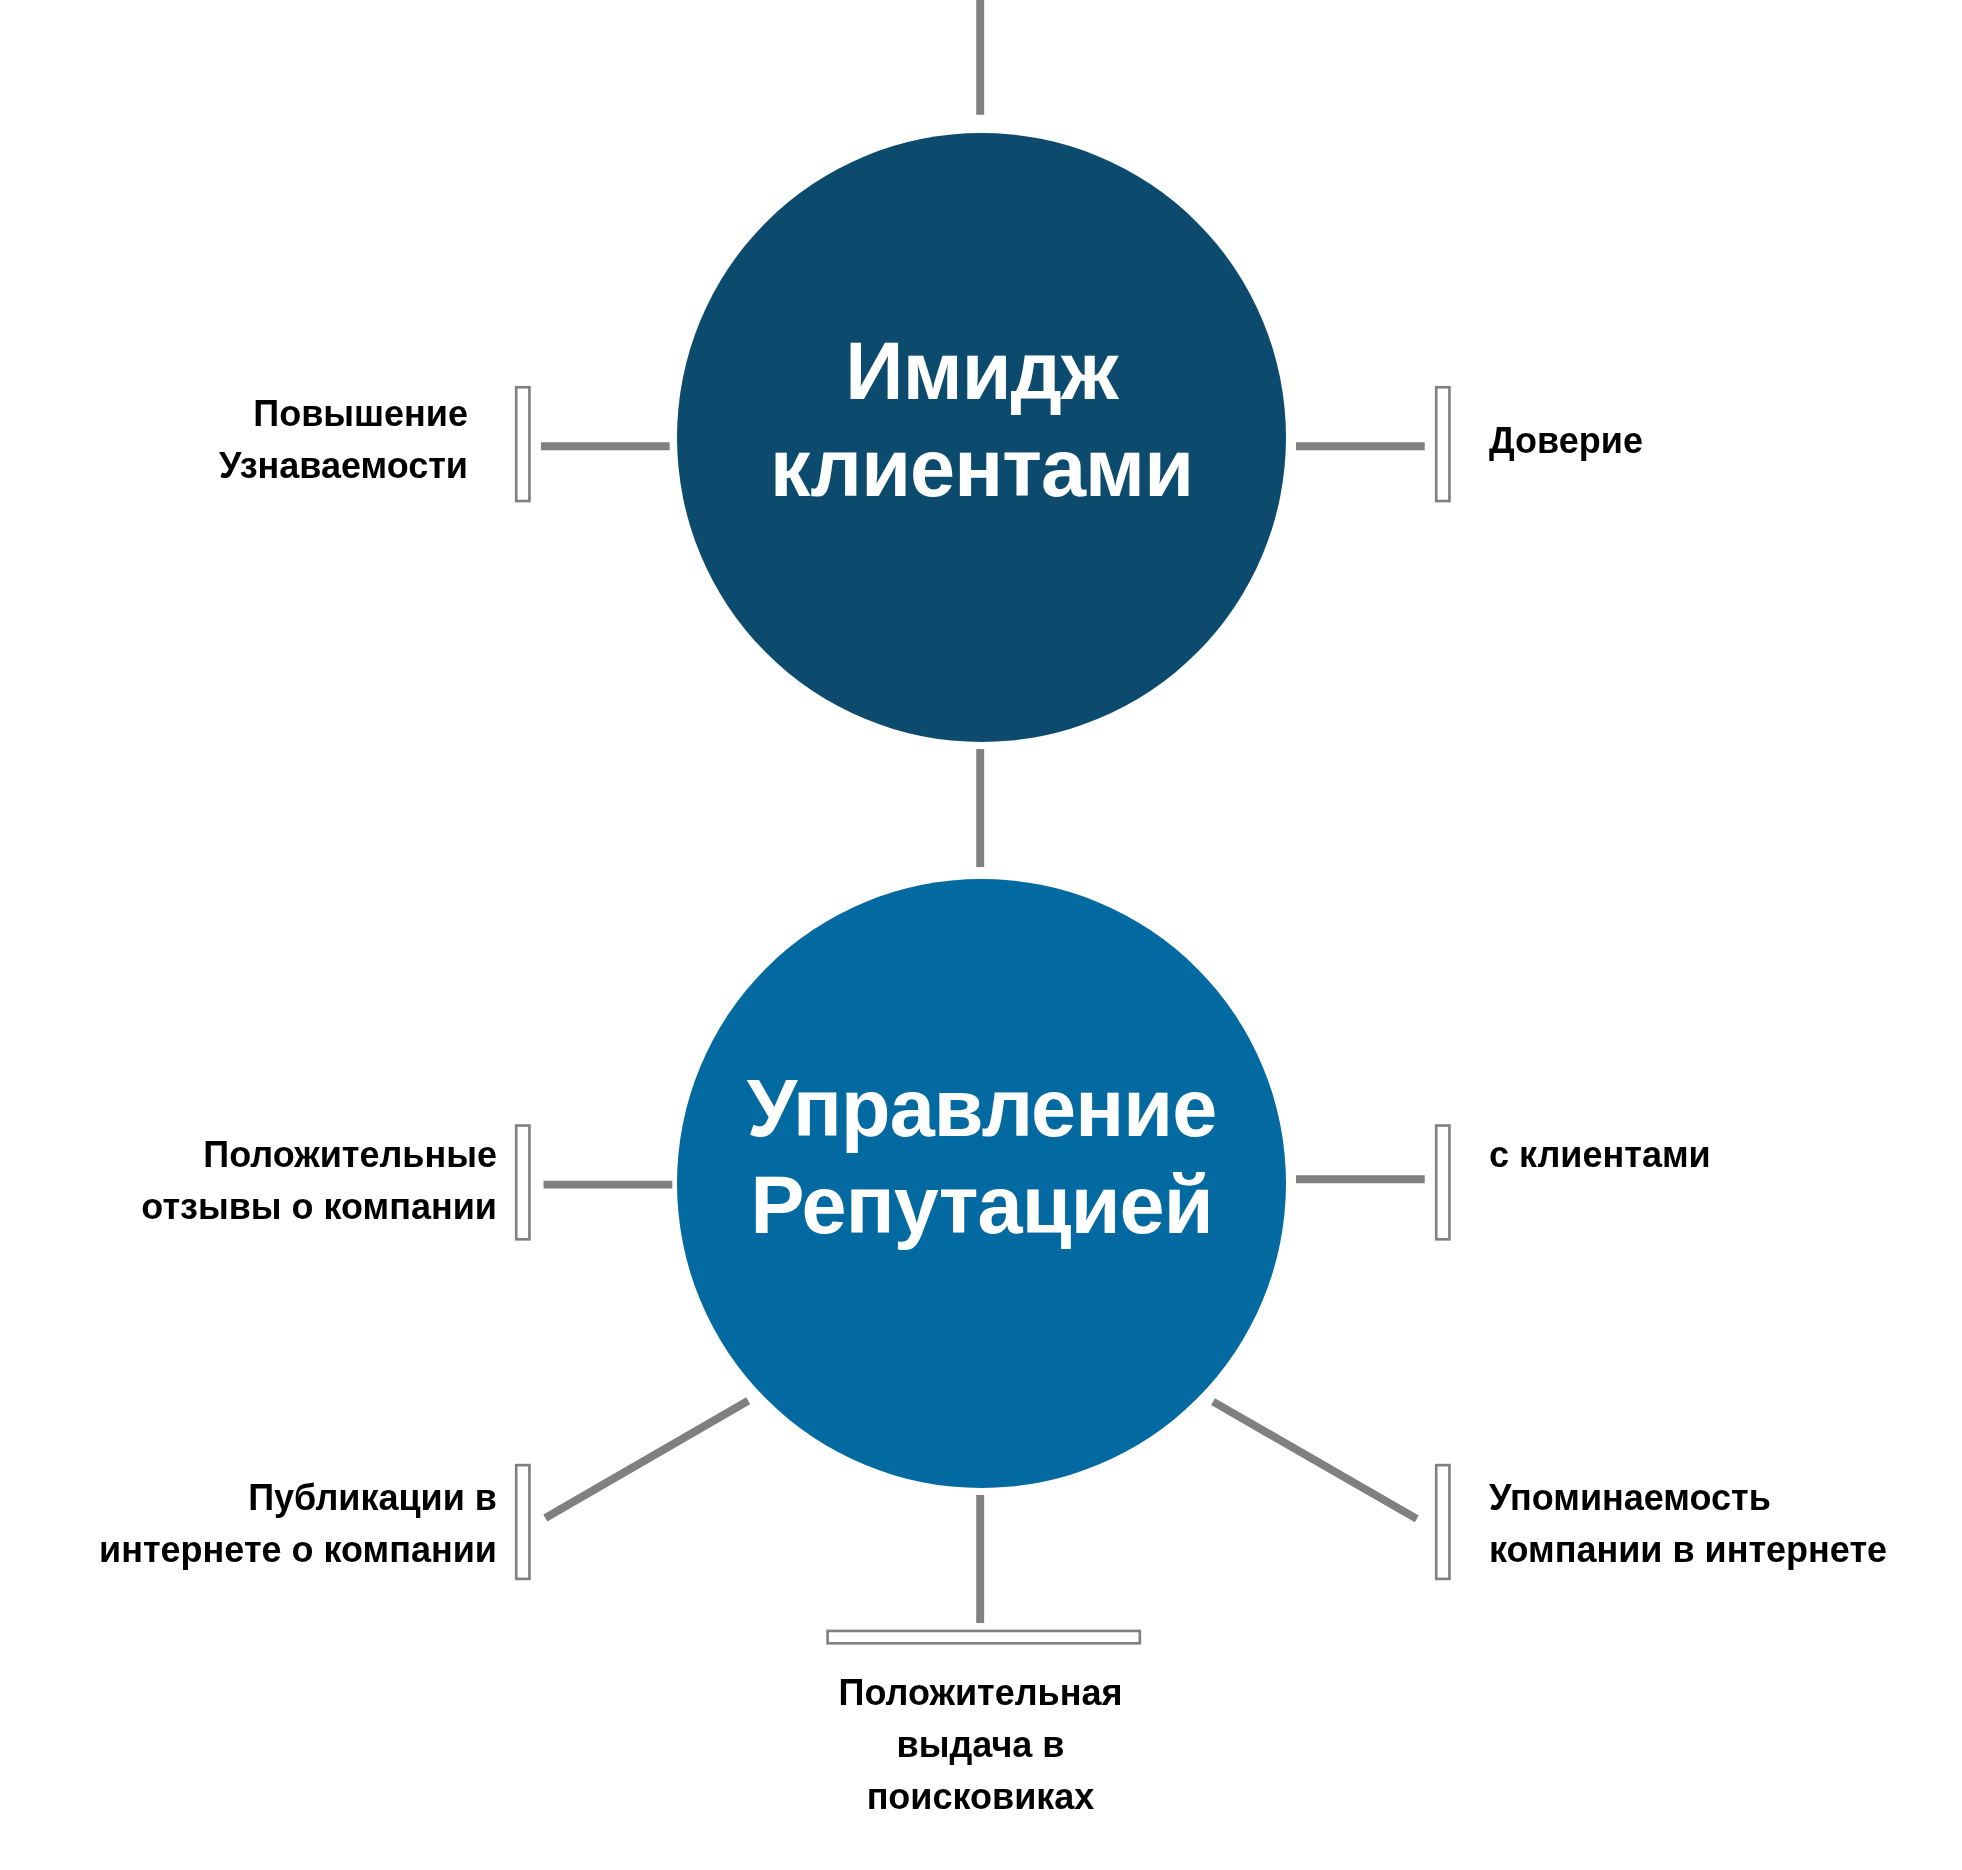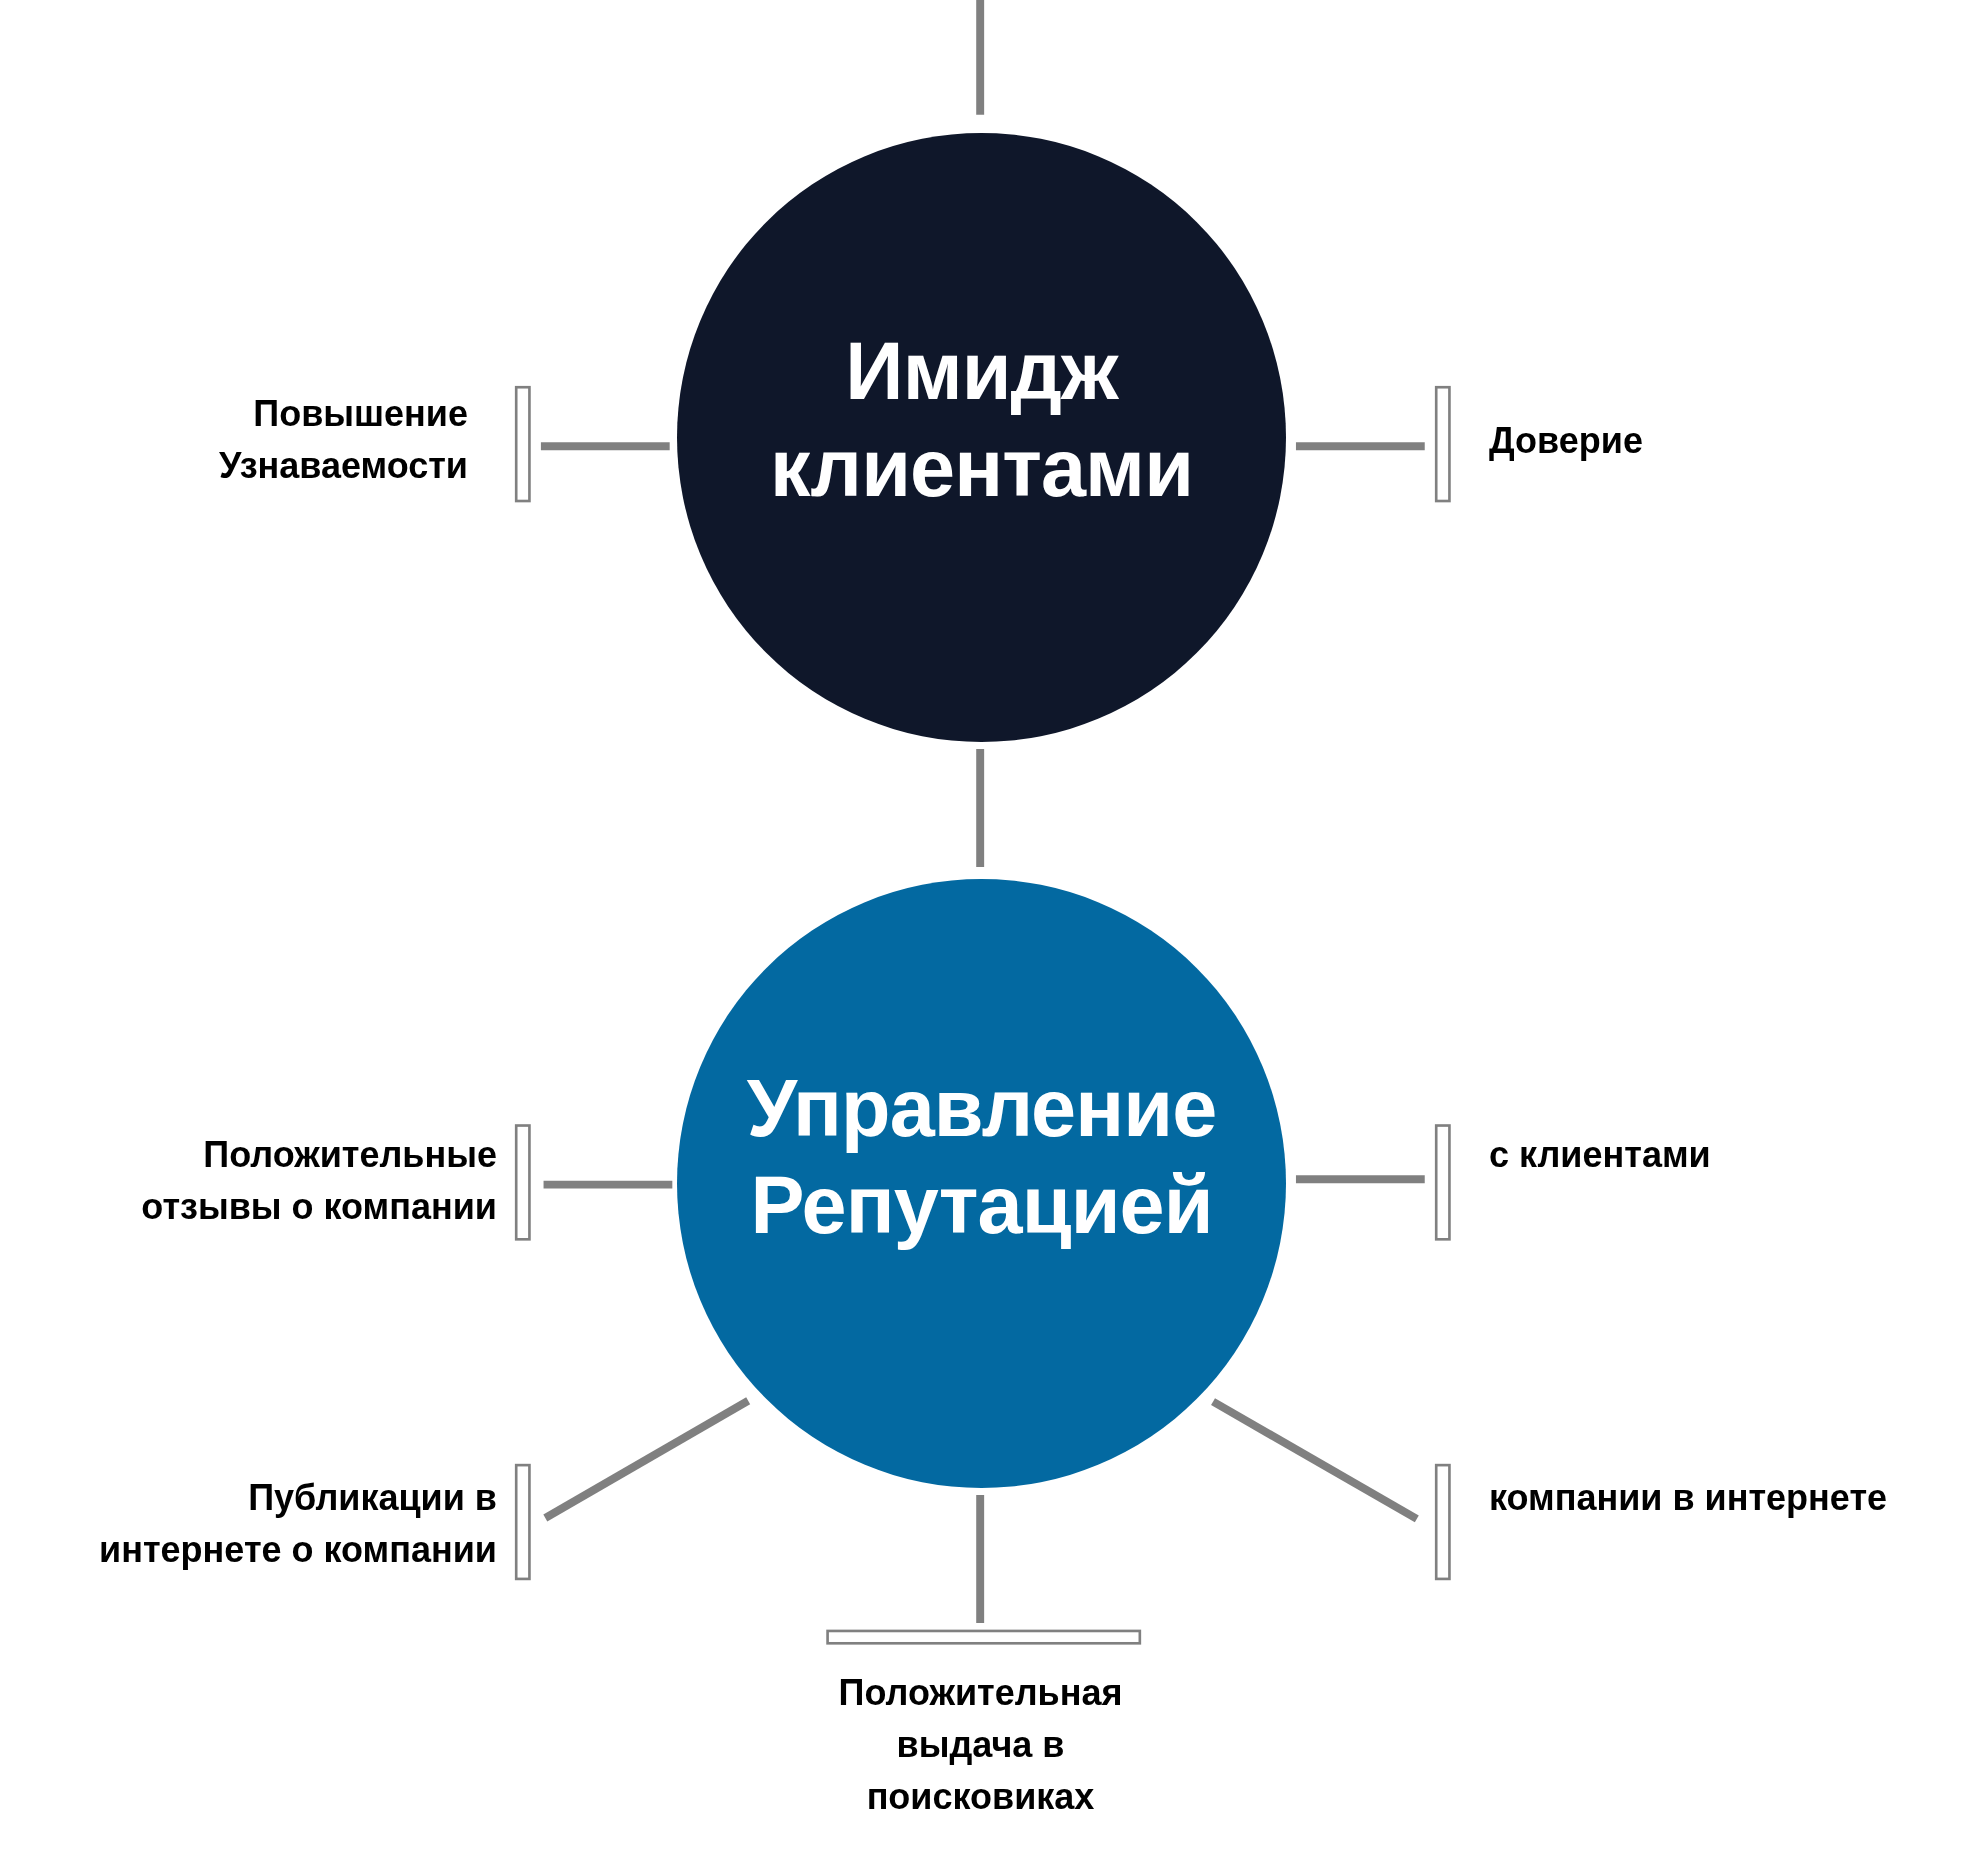--- a/index.html
+++ b/index.html
@@ -42,21 +42,21 @@
     <rect x="585" y="439" width="15" height="129"></rect>
     <rect x="1628" y="439" width="15" height="129"></rect>
     <rect x="585" y="1276" width="15" height="129"></rect>
     <rect x="1628" y="1276" width="15" height="129"></rect>
     <rect x="585" y="1661" width="15" height="129"></rect>
     <rect x="1628" y="1661" width="15" height="129"></rect>
     <rect x="938" y="1849" width="354" height="14"></rect>
   </g>
 </svg>
 
-<div class="circle" style="left:677px; top:133px; width:609px; height:609px; background:#0f172a;">
+<div class="circle" style="left:677px; top:133px; width:609px; height:609px; background:#0c4a6e;">
   <div style="margin-top:-35px;">
     <div class="title-line">Имидж</div>
     <div class="title-line">клиентами</div>
   </div>
 </div>
 
 <div class="circle" style="left:677px; top:879px; width:609px; height:609px; background:#0369a1;">
   <div style="margin-top:-53px;">
     <div class="title-line">Управление</div>
     <div class="title-line">Репутацией</div>
@@ -76,20 +76,21 @@
   <span>отзывы о компании</span>
 </div>
 <div class="label right" style="left:1489px; top:1129px;">
   <span>с клиентами</span>
 </div>
 <div class="label left" style="right:1466px; top:1472px;">
   <span>Публикации в</span>
   <span>интернете о компании</span>
 </div>
 <div class="label right" style="left:1489px; top:1472px;">
+  <span>Упоминаемость</span>
   <span>компании в интернете</span>
 </div>
 <div class="label center" style="left:760px; width:441px; top:1667px;">
   <span>Положительная</span>
   <span>выдача в</span>
   <span>поисковиках</span>
 </div>
 
 
 </body></html>

